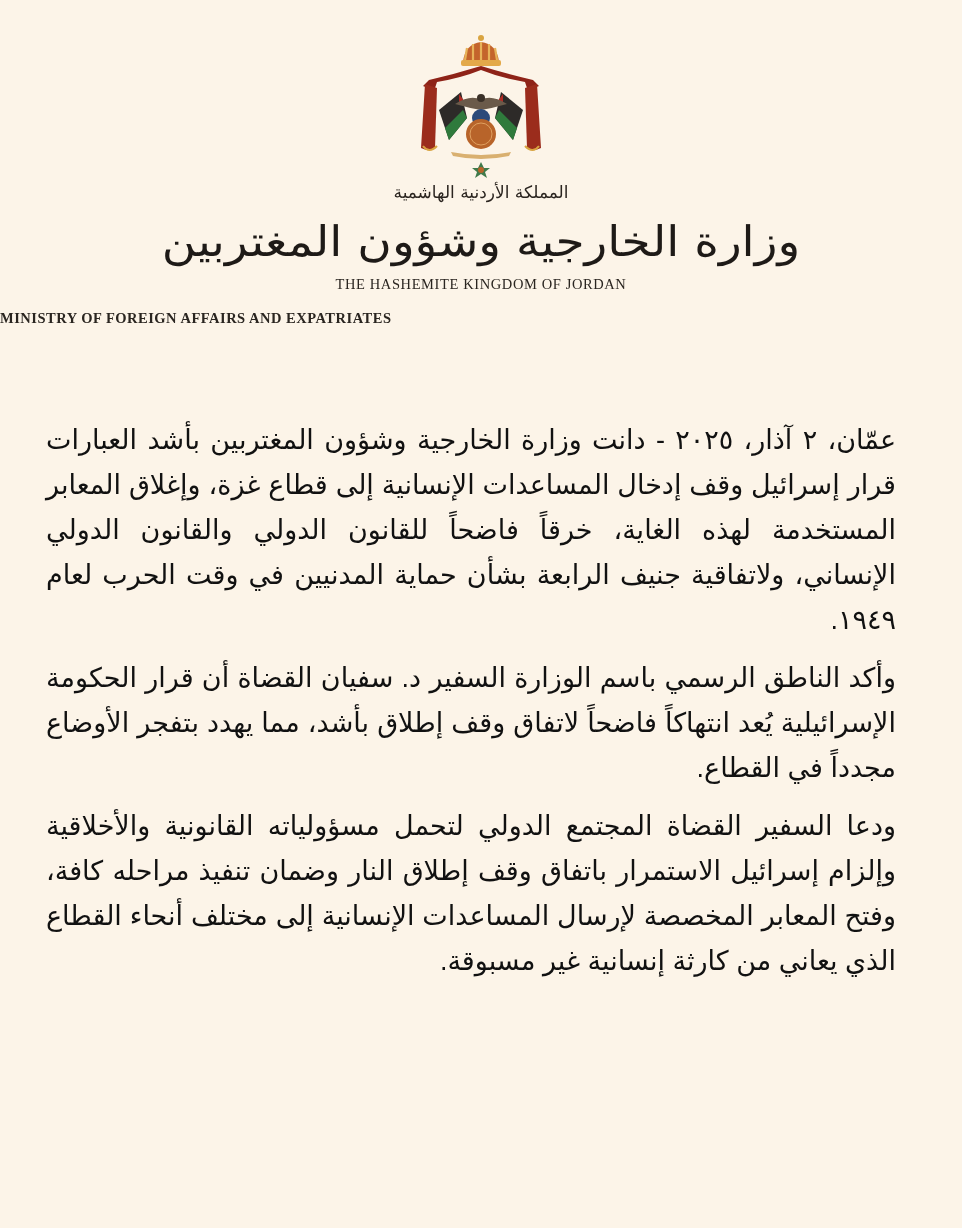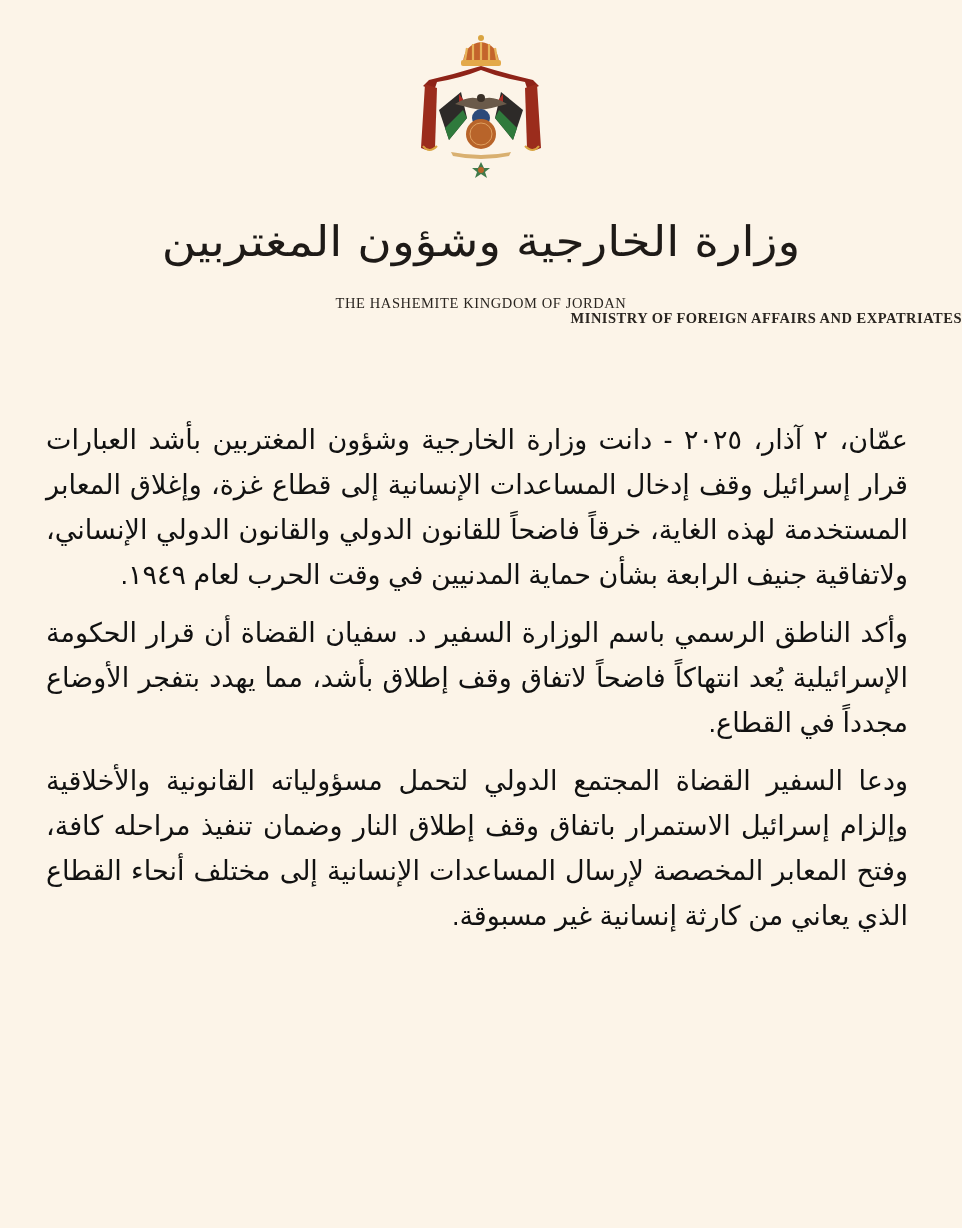--- a/index.html
+++ b/index.html
@@ -52,54 +52,54 @@
       font-size: 42px;
       line-height: 60px;
       color: #1e1a17;
       transform: scaleX(1.12);
       transform-origin: center;
     }
     .en-kingdom {
       position: absolute;
       left: 0;
       width: 962px;
-      top: 295px;
+      top: 276px;
       text-align: center;
       font-family: "Liberation Serif", serif;
       font-size: 14.5px;
       letter-spacing: 0.6px;
       color: #2a2520;
     }
     .en-ministry {
       position: absolute;
       left: 0;
       width: 962px;
       top: 310px;
-      text-align: right;
+      text-align: left;
       font-family: "Liberation Serif", serif;
       font-size: 14.5px;
       font-weight: bold;
       letter-spacing: 0.5px;
       color: #2a2520;
     }
     .body-text {
       position: absolute;
       left: 46px;
       top: 418px;
       width: 862px;
       direction: rtl;
       text-align: justify;
       text-align-last: right;
       font-family: "Liberation Sans", "DejaVu Sans", sans-serif;
       font-size: 27px;
       line-height: 45px;
       color: #111;
     }
     .body-text p {
-      margin: 0 0 13px 0;
+      margin: 0 12px 13px 0;
     }
   </style>
 </head>
 <body>
 
 <div class="letterhead">
   <svg class="emblem" viewBox="0 0 132 150" xmlns="http://www.w3.org/2000/svg">
 
     <g>
       <path d="M48 32 Q50 14 66 12 Q82 14 84 32 Z" fill="#c4642c"></path>
@@ -131,20 +131,21 @@
     <circle cx="66" cy="104" r="11" fill="none" stroke="#e0a060" stroke-width="1"></circle>
 
     <path d="M36 122 Q66 128 96 122 L94 126 Q66 132 38 126 Z" fill="#d9b070"></path>
 
     <g>
       <path d="M66 132 L69 138 L75 138 L70 142 L72 148 L66 144 L60 148 L62 142 L57 138 L63 138 Z" fill="#3f7a4a"></path>
       <circle cx="66" cy="140" r="3" fill="#b8642a"></circle>
     </g>
   </svg>
 
+  <div class="ar-kingdom">المملكة الأردنية الهاشمية</div>
   <div class="ar-ministry">وزارة الخارجية وشؤون المغتربين</div>
   <div class="en-kingdom">THE HASHEMITE KINGDOM OF JORDAN</div>
   <div class="en-ministry">MINISTRY OF FOREIGN AFFAIRS AND EXPATRIATES</div>
 </div>
 
 <div class="body-text">
   <p>عمّان، ٢ آذار، ٢٠٢٥ - دانت وزارة الخارجية وشؤون المغتربين بأشد العبارات قرار إسرائيل وقف إدخال المساعدات الإنسانية إلى قطاع غزة، وإغلاق المعابر المستخدمة لهذه الغاية، خرقاً فاضحاً للقانون الدولي والقانون الدولي الإنساني، ولاتفاقية جنيف الرابعة بشأن حماية المدنيين في وقت الحرب لعام ١٩٤٩.</p>
   <p>وأكد الناطق الرسمي باسم الوزارة السفير د. سفيان القضاة أن قرار الحكومة الإسرائيلية يُعد انتهاكاً فاضحاً لاتفاق وقف إطلاق بأشد، مما يهدد بتفجر الأوضاع مجدداً في القطاع.</p>
   <p>ودعا السفير القضاة المجتمع الدولي لتحمل مسؤولياته القانونية والأخلاقية وإلزام إسرائيل الاستمرار باتفاق وقف إطلاق النار وضمان تنفيذ مراحله كافة، وفتح المعابر المخصصة لإرسال المساعدات الإنسانية إلى مختلف أنحاء القطاع الذي يعاني من كارثة إنسانية غير مسبوقة.</p>
 </div>

